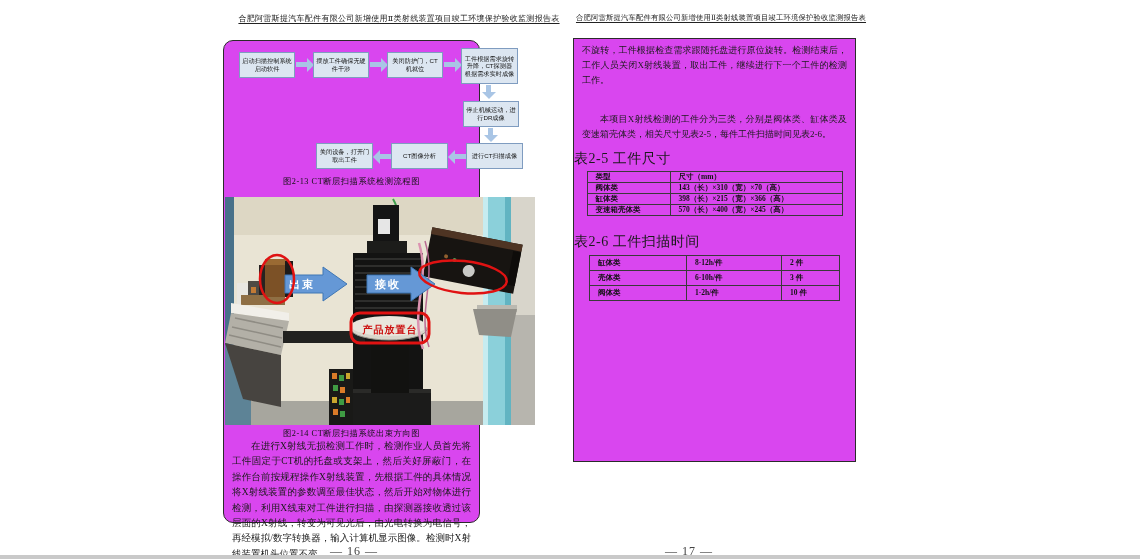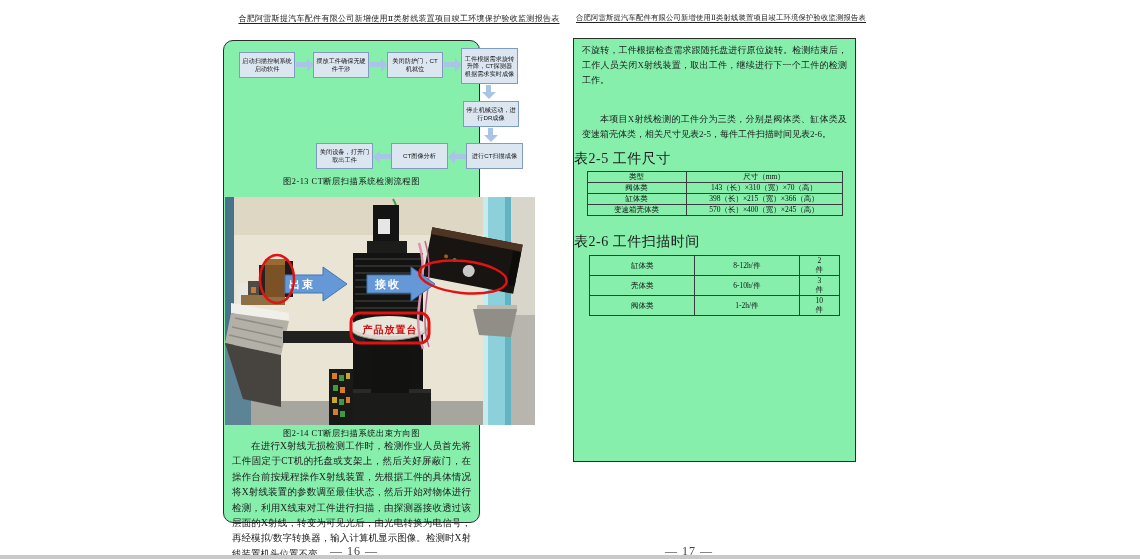--- a/index.html
+++ b/index.html
@@ -10,21 +10,21 @@
     color:#1a1a1a;
   }
   .hdr{
     position:absolute;top:13px;text-align:center;
     text-decoration:underline;text-underline-offset:2px;
     color:#222;white-space:nowrap;
   }
   .hdr-left{left:222px;width:354px;font-size:8px;letter-spacing:.3px;}
   .hdr-right{left:574px;width:294px;font-size:7.3px;letter-spacing:.2px;}
 
-  .pagebox{position:absolute;border:1px solid #2b2b2b;background:#86efac;box-sizing:border-box;}
+  .pagebox{position:absolute;border:1px solid #2b2b2b;background:#d946ef;box-sizing:border-box;}
   .pb-left{left:223px;top:40px;width:257px;height:483px;border-radius:10px;}
   .pb-right{left:573px;top:38px;width:283px;height:424px;}
 
   
   .fc-box{
     position:absolute;background:#dce6f1;border:1px solid #7f9cc0;
     font-size:6.2px;line-height:7.6px;text-align:center;
     display:flex;align-items:center;justify-content:center;
     padding:1px 2px;box-sizing:border-box;
     font-family:"Liberation Sans","DejaVu Sans",sans-serif;color:#111;
@@ -51,21 +51,21 @@
   }
 
   
   .rp{margin:0;padding:0 8px;font-size:9px;line-height:15px;text-align:justify;}
   .rp1{padding-top:4px;}
   .rp2{text-indent:2em;margin-top:24px;}
   .tcap{text-align:left;font-size:14px;margin-top:8px;letter-spacing:.5px;}
   .tcap2{margin-top:17px;}
   table{border-collapse:collapse;margin:3px auto 0;font-size:7.5px;color:#111;
     font-family:"Liberation Serif","DejaVu Serif",serif;}
-  td{border:1px solid #3a3a3a;text-align:center;padding:0 16px;}
+  td{border:1px solid #3a3a3a;text-align:left;padding:0 8px;font-weight:bold;}
   .t5{width:256px;}
   .t5 td{height:9px;}
   .t5 .c0{width:66px;}
   .t6{width:251px;margin-top:4px;}
   .t6 .hrow td{height:24px;}
   .t6 td{height:14px;}
   .t6 .c0{width:80px;}
   .t6 .c1{width:78px;}
 
   .pgnum{position:absolute;top:544px;width:100px;text-align:left;font-size:12px;color:#444;letter-spacing:1px;}

